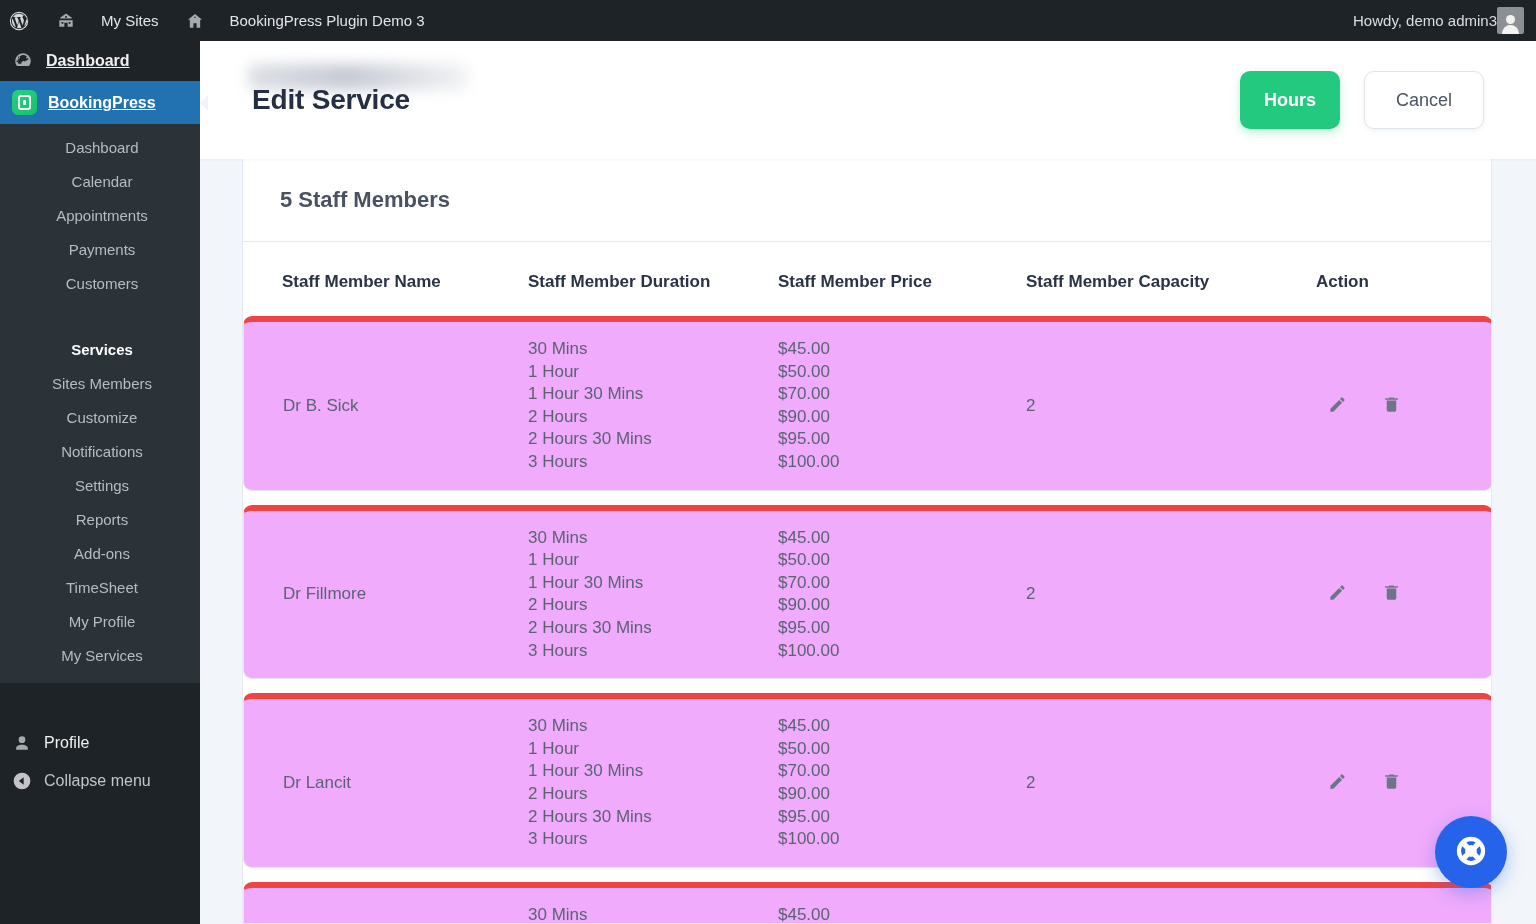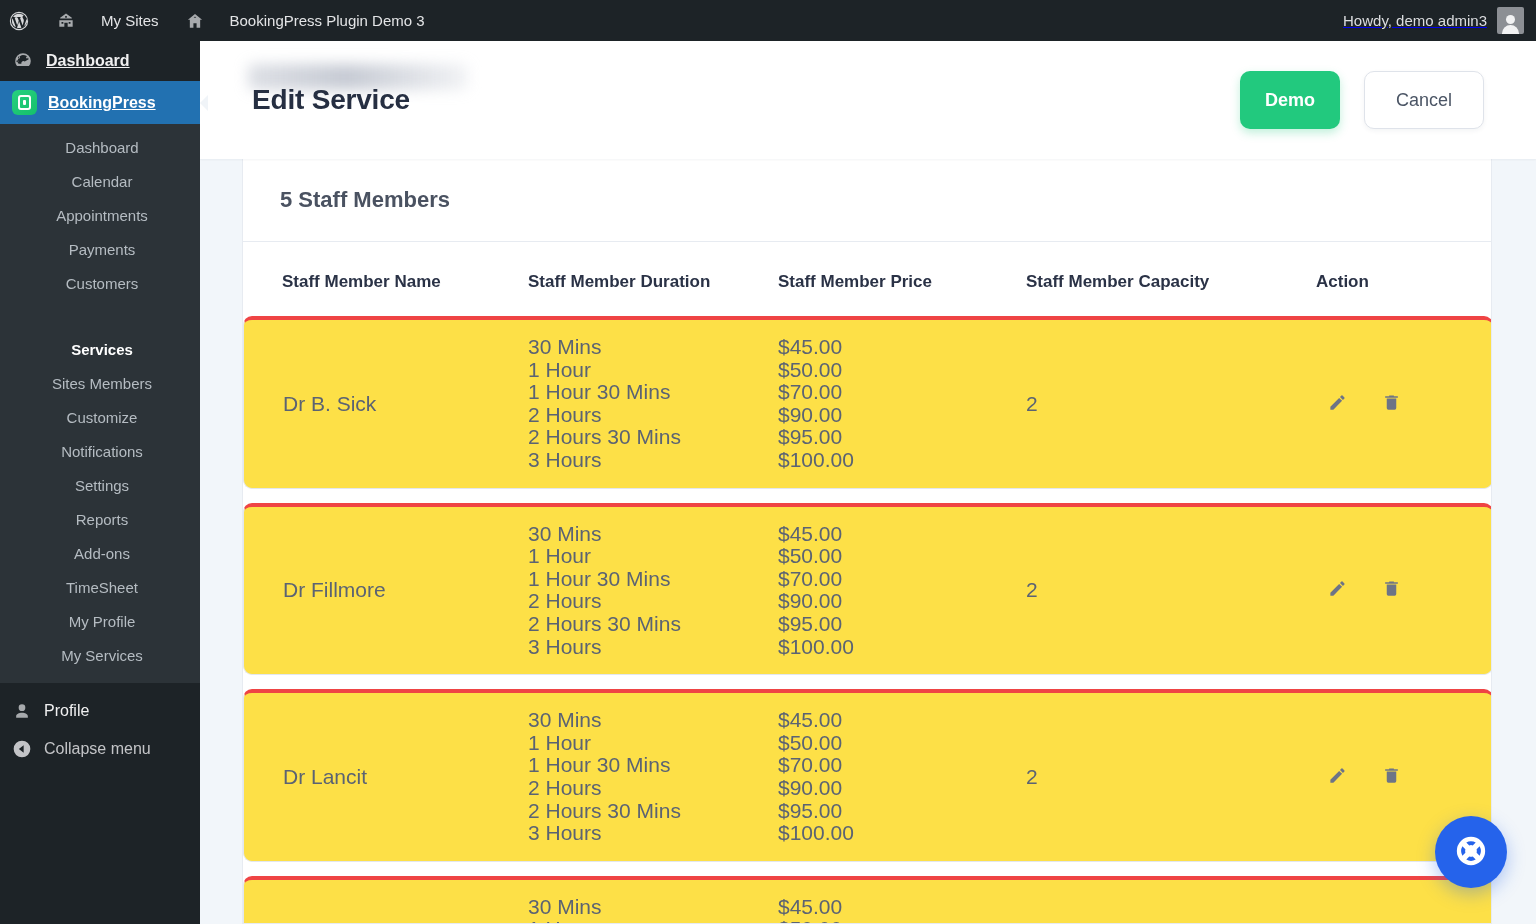--- a/index.html
+++ b/index.html
@@ -20,21 +20,21 @@
     color: #c3c4c7; font-size: 15px;
     z-index: 60;
   }
   .ab-item {
     display: flex; align-items: center; gap: 25px;
     height: 41px; padding: 0 13px;
     color: #e3e4e6; text-decoration: none; white-space: nowrap;
   }
   .ab-item:first-child { padding-left: 8px; }
   .ab-spacer { flex: 1 1 auto; }
-  .ab-right { display: flex; align-items: center; gap: 10px; padding-right: 12px; }
+  .ab-right { display: flex; align-items: center; padding-right: 12px; }
   .ab-right .ab-label { font-size: 15px; color: #dcdde0; }
   .avatar-box {
     width: 27px; height: 27px; background: #8c8f94;
     border-radius: 2px; display: flex; align-items: flex-end; justify-content: center;
     overflow: hidden;
   }
   .avatar-box .head { width: 9px; height: 9px; border-radius: 50%; background: #f2f2f3; margin-bottom: 1px; }
   .avatar-box .body { width: 17px; height: 9px; border-radius: 9px 9px 0 0; background: #f2f2f3; }
   .avatar-inner { display: flex; flex-direction: column; align-items: center; }
 
@@ -79,21 +79,21 @@
   .bp-icon .dot { width: 3px; height: 5px; background: #fff; border-radius: 1px; }
 
   .submenu { background: #2c3338; padding: 7px 0 10px; }
   .submenu a {
     display: block; padding: 7px 12px 7px 16px;
     color: #b5bcc2; font-size: 15px; text-decoration: none;
     line-height: 20px;
   }
   .submenu a.active { color: #fff; font-weight: 700; margin-top: 32px; }
 
-  .menu-bottom { background: #1d2327; padding-top: 9px; }
+  .menu-bottom { background: #1d2327; padding-top: 9px; margin-top: 32px; }
   .menu-bottom .row {
     display: flex; align-items: center; gap: 12px;
     padding: 9px 12px; color: #f0f0f1; font-size: 16px;
     text-decoration: none;
   }
   .menu-bottom .row.collapse { color: #c3c4c7; }
 
   
   #wpbody {
     position: absolute; top: 41px; left: 200px;
@@ -182,26 +182,26 @@
   col.c-name { width: 285px; }
   col.c-dur  { width: 250px; }
   col.c-price{ width: 248px; }
   col.c-cap  { width: 290px; }
   col.c-act  { width: 177px; }
 
   table.staff thead th:nth-child(1) { padding-left: 39px; }
 
   table.staff tbody tr { background: #fff; }
   table.staff tbody td {
-    border-top: 4px solid #ef4444;
+    border-top: 6px solid #ef4444;
     border-bottom: 1px solid #e3e7ee;
-    font-size: 21px; color: #5b6373;
+    font-size: 17px; color: #5b6373;
     vertical-align: middle;
     padding: 16px 0;
-    background: #fde047;
+    background: #f0abfc;
   }
   table.staff tbody td:first-child {
     border-left: 1px solid #e3e7ee;
     border-top-left-radius: 9px; border-bottom-left-radius: 9px;
     padding-left: 39px;
   }
   table.staff tbody td:last-child {
     border-right: 1px solid #e3e7ee;
     border-top-right-radius: 9px; border-bottom-right-radius: 9px;
   }
@@ -323,21 +323,21 @@
     </a>
   </div>
 </div>
 
 <div id="wpbody">
 
   <div class="bp-header">
     <div class="blurred-notice"></div>
     <div class="bp-title">Edit Service</div>
     <div class="hdr-spacer"></div>
-    <button class="btn btn-save">Demo</button>
+    <button class="btn btn-save">Hours</button>
     <button class="btn btn-cancel">Cancel</button>
   </div>
 
   <div class="bp-body">
     <div class="card">
 
       <div class="card-head">
         <h2>5 Staff Members</h2>
       </div>
 

